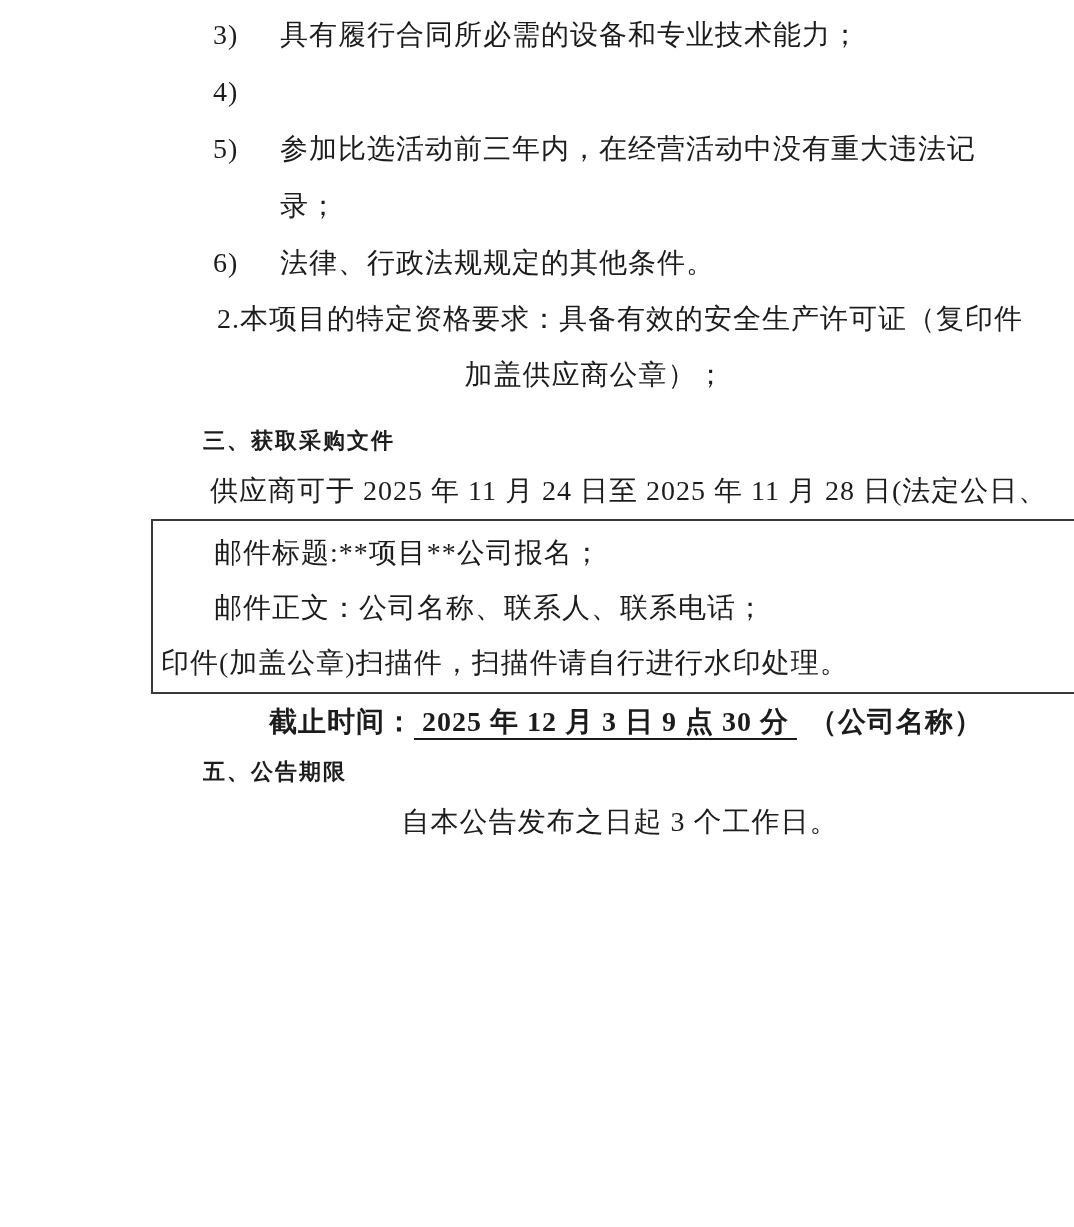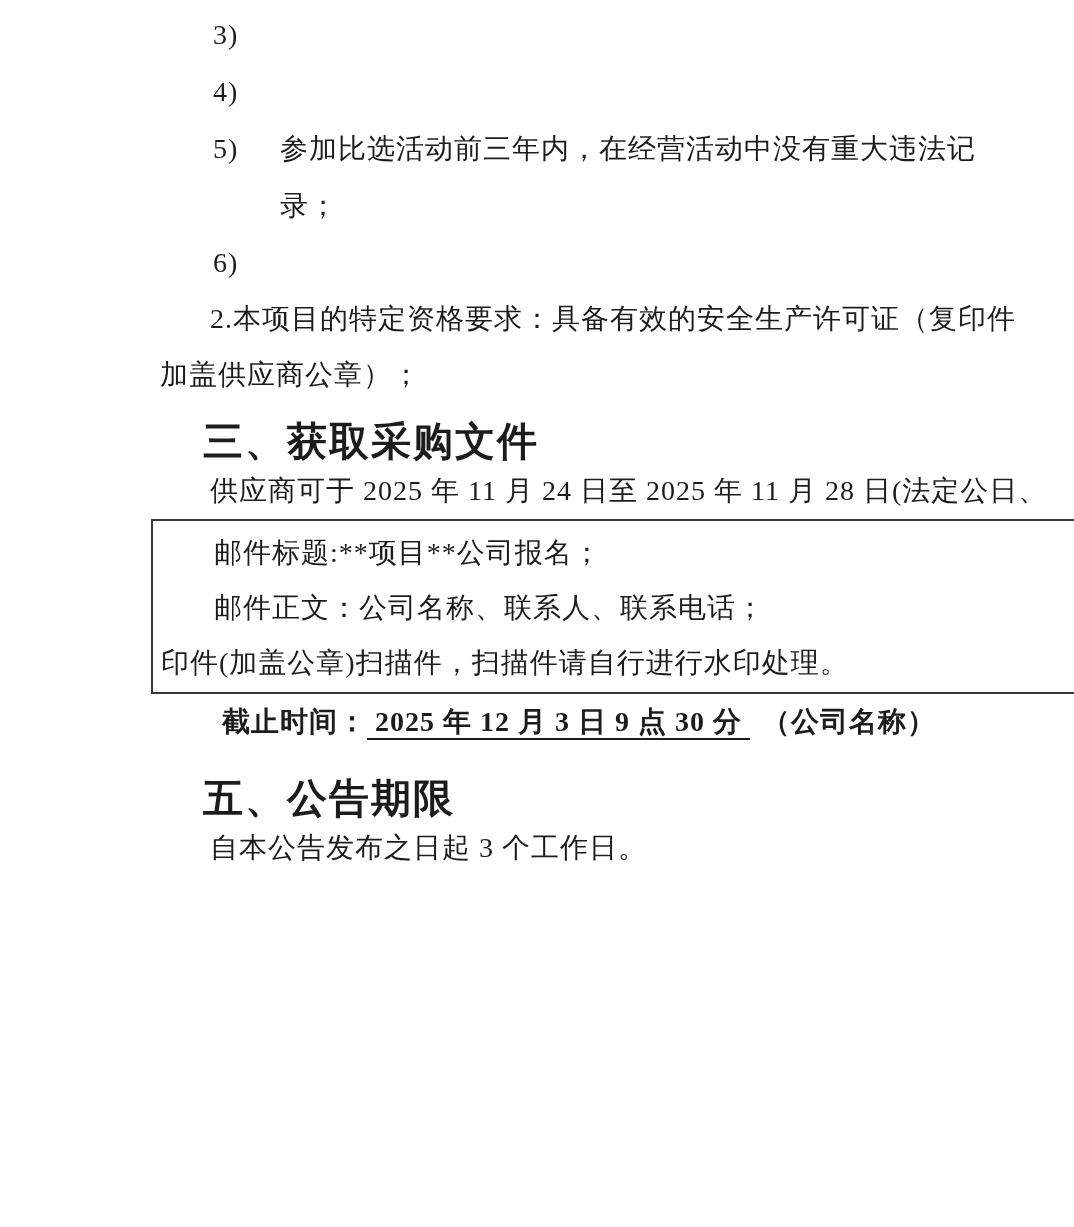--- a/index.html
+++ b/index.html
@@ -27,37 +27,38 @@
   }
   .num-item .marker {
     width: 67px;
     flex: 0 0 67px;
   }
   
   .line {
     line-height: 56px;
     letter-spacing: 1px;
     white-space: nowrap;
+    text-align: center;
   }
   .indent {
     padding-left: 50px;
   }
   
   .heading {
     font-family: "Liberation Sans", "DejaVu Sans", sans-serif;
     font-weight: bold;
-    font-size: 40px;
+    font-size: 22px;
     line-height: 44px;
     height: 44px;
     padding-left: 43px;
     letter-spacing: 2px;
   }
   .heading.h3 { margin-top: 16px; }
   .heading.h4 { margin-top: 20px; }
-  .heading.h5 { margin-top: 26px; }
+  .heading.h5 { }
   
   .mail-box {
     box-sizing: border-box;
     margin-left: -9px;
     width: 960px;
     border: 2px solid #3a3a3a;
     padding: 4px 8px 2px 8px;
   }
   .mail-box .bline {
     line-height: 55px;
@@ -74,30 +75,32 @@
     text-underline-offset: 7px;
   }
 </style>
 </head>
 <body>
 
 <div class="doc">
 
   <div class="num-item">
     <span class="marker">3)</span>
+    <span>具有履行合同所必需的设备和专业技术能力；</span>
   </div>
   <div class="num-item">
     <span class="marker">4)</span>
   </div>
   <div class="num-item">
     <span class="marker">5)</span>
     <span>参加比选活动前三年内，在经营活动中没有重大违法记录；</span>
   </div>
   <div class="num-item">
     <span class="marker">6)</span>
+    <span>法律、行政法规规定的其他条件。</span>
   </div>
 
   <div class="line indent">2.本项目的特定资格要求：具备有效的安全生产许可证（复印件</div>
   <div class="line">加盖供应商公章）；</div>
 
   <div class="heading h3">三、获取采购文件</div>
   <div class="line indent">供应商可于 2025 年 11 月 24 日至 2025 年 11 月 28 日(法定公日、</div>
 
   <div class="mail-box">
     <div class="bline first-indent">邮件标题:**项目**公司报名；</div>

